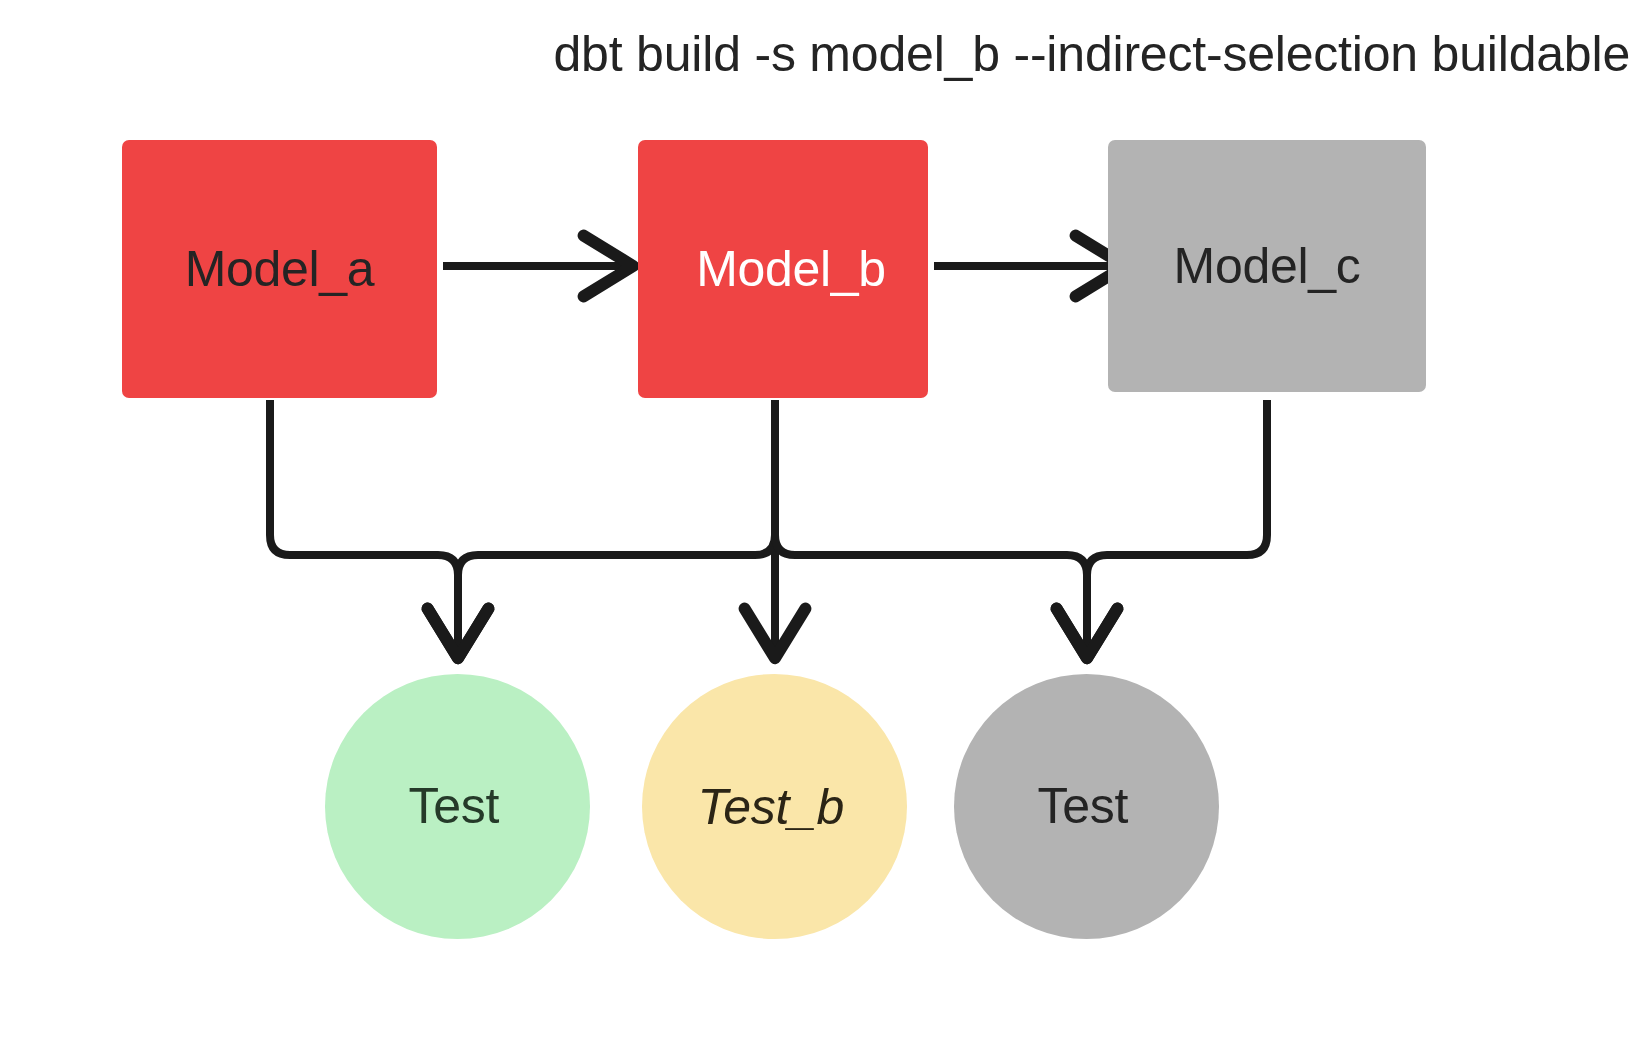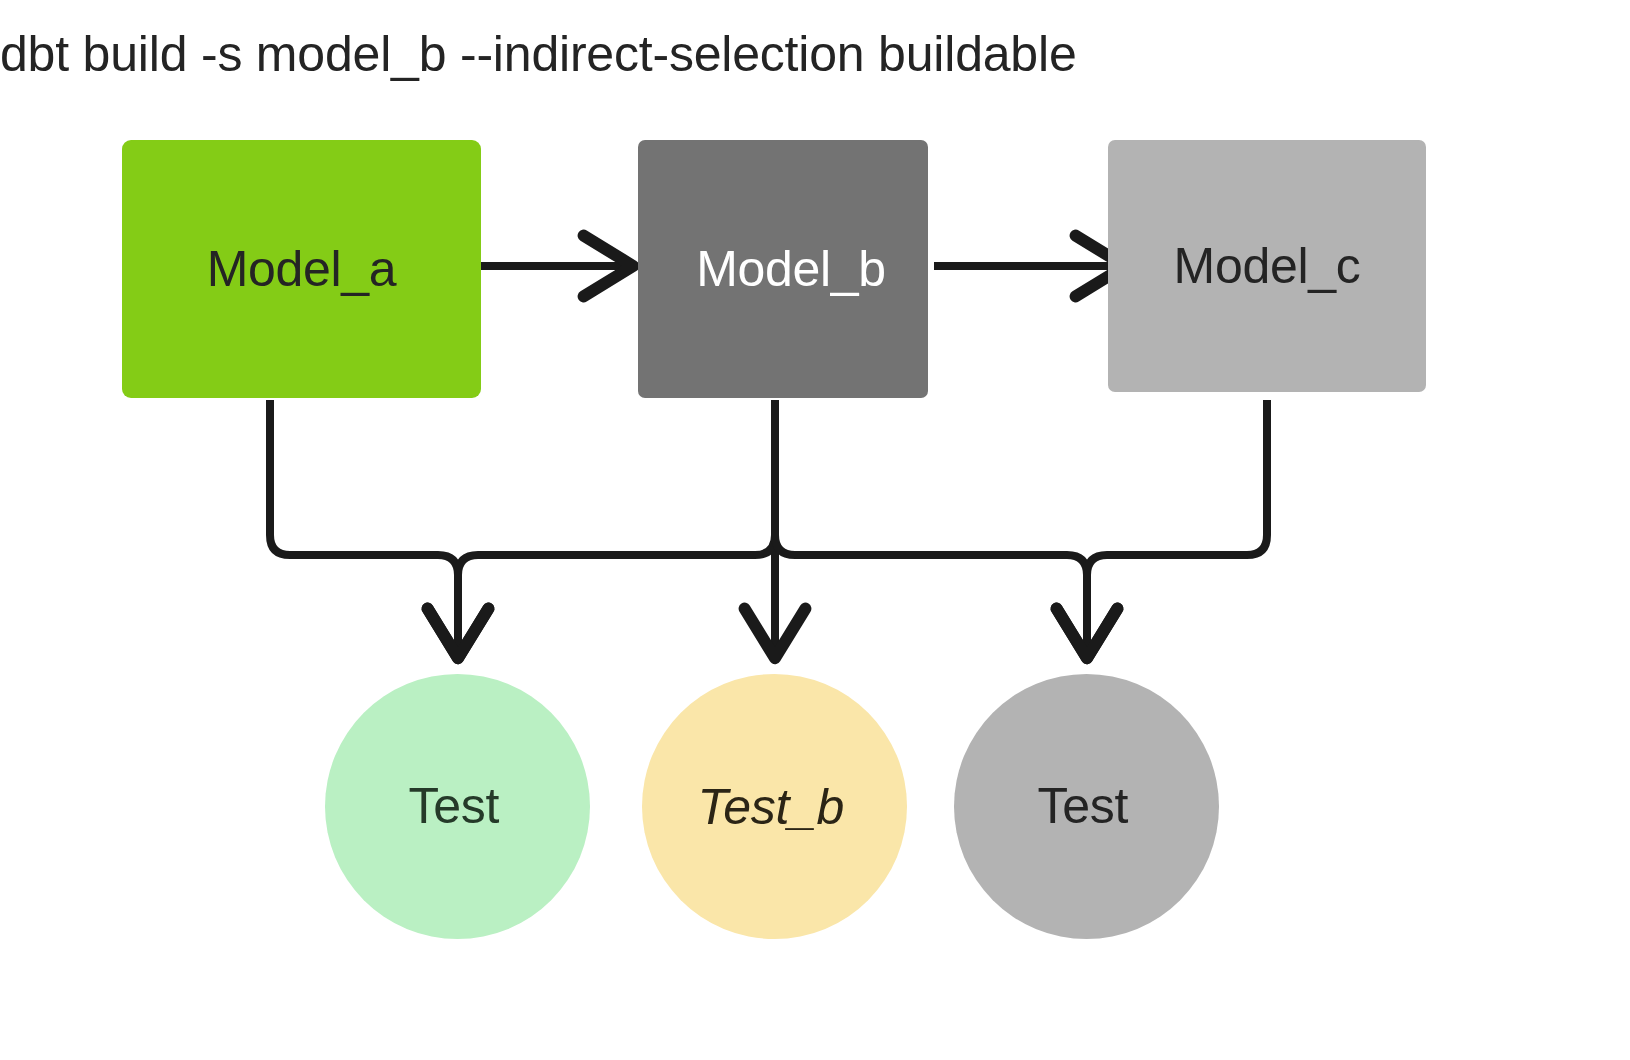--- a/index.html
+++ b/index.html
@@ -26,21 +26,21 @@
     top: 0;
     width: 1630px;
     height: 1060px;
     pointer-events: none;
   }
   .title {
     position: absolute;
     left: 0;
     top: 26px;
     width: 1630px;
-    text-align: left;
+    text-align: right;
     font-size: 50px;
     line-height: 1.15;
     color: #242424;
     letter-spacing: -0.2px;
     white-space: nowrap;
   }
   .node-box {
     position: absolute;
     border-radius: 7px;
     box-sizing: border-box;
@@ -99,25 +99,25 @@
       <path d="M 775 400 L 775 535 Q 775 555 755 555 L 478 555 Q 458 555 458 575 L 458 655" marker-end="url(#arrowhead)"></path>
 
       <path d="M 775 400 L 775 655" marker-end="url(#arrowhead)"></path>
 
       <path d="M 775 400 L 775 535 Q 775 555 795 555 L 1067 555 Q 1087 555 1087 575 L 1087 655" marker-end="url(#arrowhead)"></path>
 
       <path d="M 1267 400 L 1267 535 Q 1267 555 1247 555 L 1107 555 Q 1087 555 1087 575 L 1087 655" marker-end="url(#arrowhead)"></path>
     </g>
   </svg>
 
-  <div class="node-box" id="node-model-a" style="left:122px; top:140px; width:359px; height:258px; background:#84cc16; color:#242424;border-radius:9px;">
+  <div class="node-box" id="node-model-a" style="left:122px; top:140px; width:315px; height:258px; background:#ef4444; color:#242424;">
     <span>Model_a</span>
   </div>
 
-  <div class="node-box" id="node-model-b" style="left:638px; top:140px; width:290px; height:258px; background:#737373; color:#ffffff;padding-left:16px;">
+  <div class="node-box" id="node-model-b" style="left:638px; top:140px; width:290px; height:258px; background:#ef4444; color:#ffffff;padding-left:16px;">
     <span>Model_b</span>
   </div>
 
   <div class="node-box" id="node-model-c" style="left:1108px; top:140px; width:318px; height:252px; background:#b3b3b3; color:#242424;">
     <span>Model_c</span>
   </div>
 
   <div class="node-circle" id="node-test-ab" style="left:325px; top:674px; width:265px; height:265px; background:#baf0c3; color:#253a29;">
     <span class="line">Test</span>
   </div>

